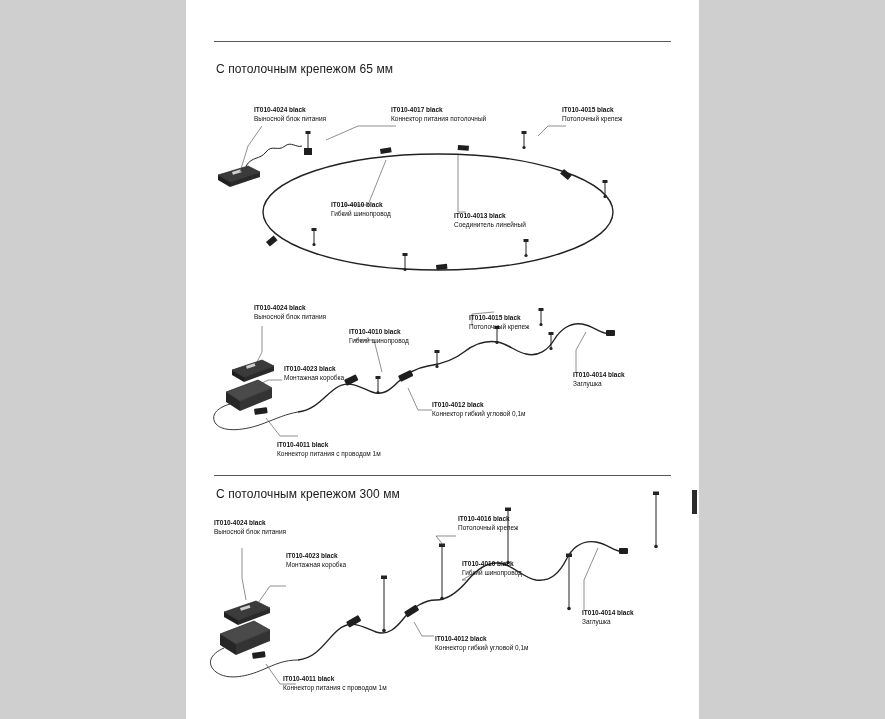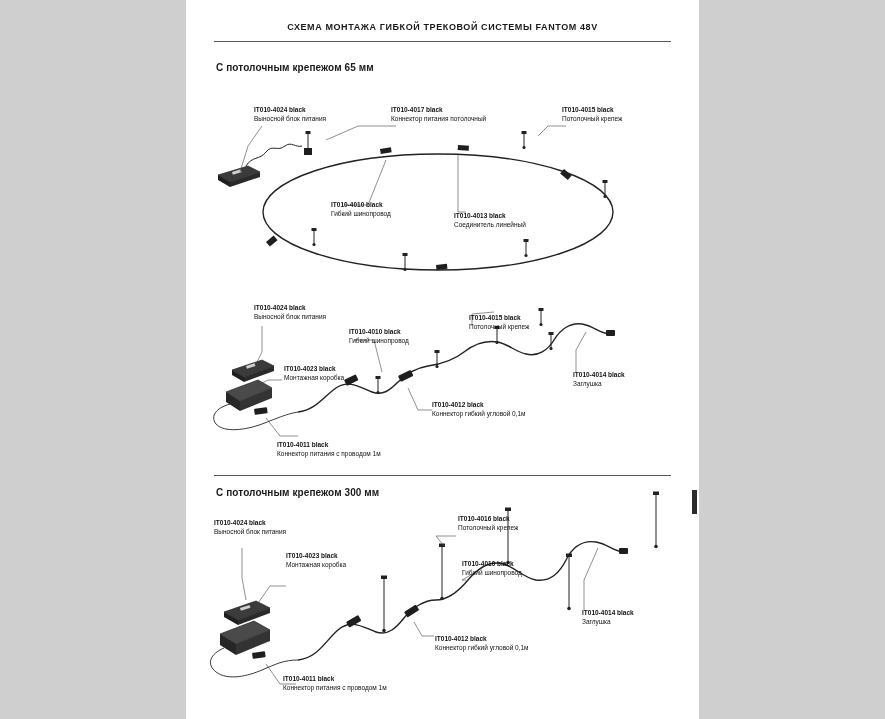--- a/index.html
+++ b/index.html
@@ -51,22 +51,22 @@
   .rule {
     position: absolute;
     background: #8a4b20;
     height: 1px;
   }
   .rule-top { left: 28px; top: 41px; width: 457px; }
   .rule-mid { left: 28px; top: 475px; width: 457px; }
 
   .section-label {
     position: absolute;
-    font-size: 10px;
-    font-weight: bold;
+    font-size: 12px;
+    font-weight: normal;
     color: #1a1a1a;
     letter-spacing: 0.1px;
   }
   .sec1 { left: 30px; top: 62px; }
   .sec2 { left: 30px; top: 487px; }
 
   
   .callout {
     position: absolute;
     font-size: 6.5px;
@@ -90,21 +90,20 @@
     overflow: visible;
   }
 </style>
 </head>
 <body>
 
 <div id="page">
 
   <div class="sheet">
 
-    <div class="doc-title">СХЕМА МОНТАЖА ГИБКОЙ ТРЕКОВОЙ СИСТЕМЫ FANTOM 48V</div>
     <div class="rule rule-top"></div>
 
     <div class="section-label sec1">С потолочным крепежом 65 мм</div>
 
     <div class="rule rule-mid"></div>
     <div class="section-label sec2">С потолочным крепежом 300 мм</div>
 
     <svg class="art" viewBox="0 0 513 719">
       <defs>
         <g id="mount65">

